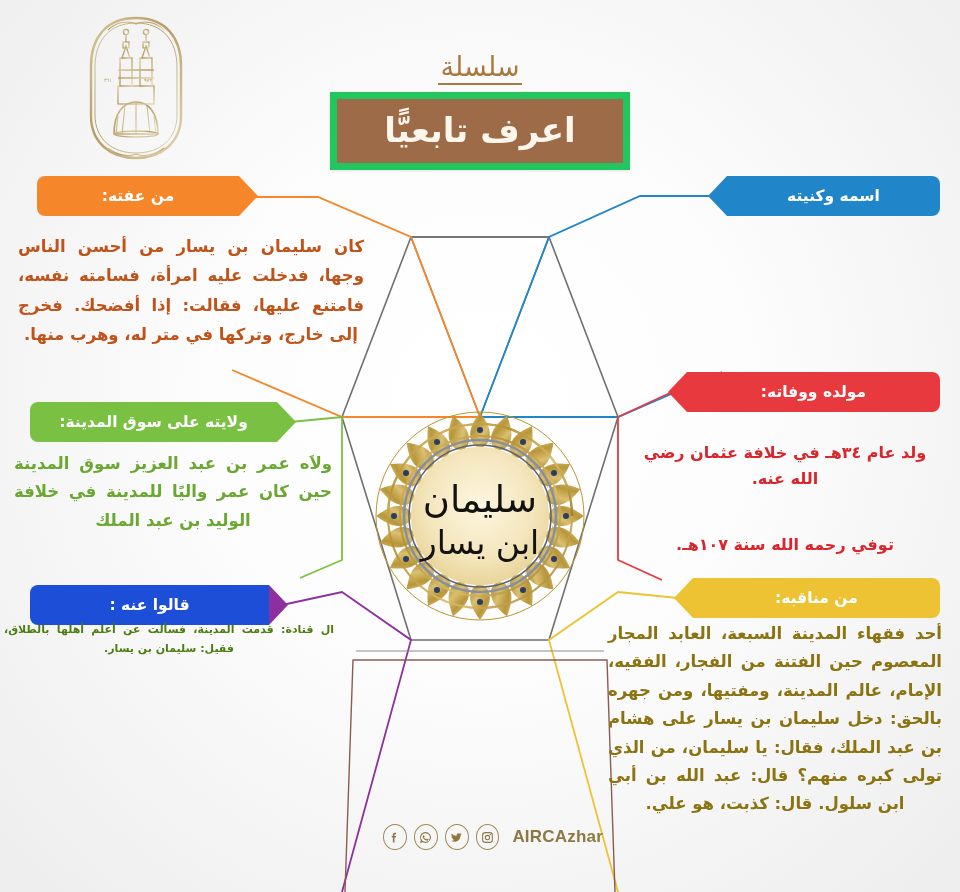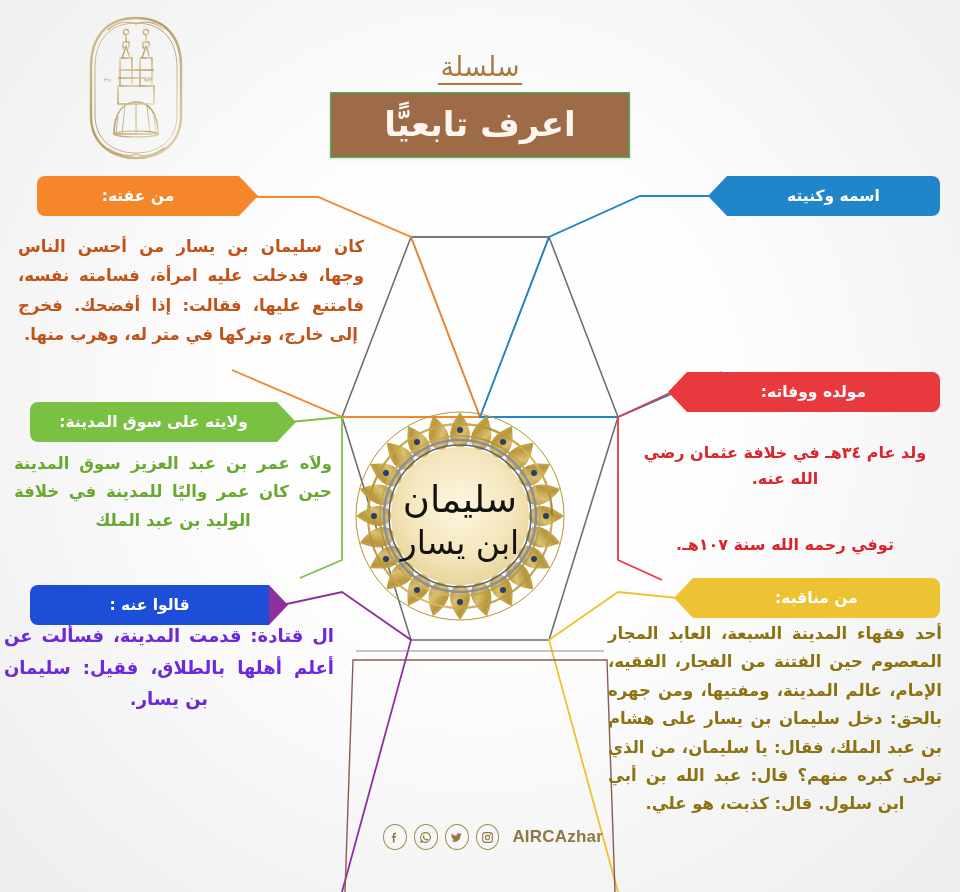--- a/index.html
+++ b/index.html
@@ -27,21 +27,21 @@
   
   .title-wrap{position:absolute;left:330px;top:52px;width:300px;text-align:center;}
   .title-small{
     font-size:27px;font-weight:normal;color:#a9793f;letter-spacing:0px;
     line-height:30px;text-shadow:0 1px 0 #fff;
     position:relative;display:inline-block;padding:0 6px 3px 6px;
   }
   .title-small:after{content:"";position:absolute;left:4px;right:4px;bottom:0;
     height:2px;background:#a9793f;}
   .title-box{
-    margin-top:7px;background:#9d6b48;border:1px solid #22c55e;
+    margin-top:7px;background:#9d6b48;border:7px solid #22c55e;
     box-shadow:0 1px 3px rgba(0,0,0,.12);
     padding:13px 8px 15px 8px;
     text-align:center;
   }
   .title-box span{
     display:block;color:#fdf6ec;font-size:34px;font-weight:bold;
     line-height:36px;letter-spacing:1px;
   }
 
   
@@ -58,21 +58,21 @@
   .bn-right{ border-radius:0 8px 8px 0; }
   .bn-right .tip{left:-19px;border-top:20px solid transparent;
     border-bottom:20px solid transparent;}
 
   
   .txt{position:absolute;font-weight:bold;line-height:1.62;}
   .txt p{margin:0 0 12px 0;}
   .txt p:last-child{margin-bottom:0;}
 
   
-  .medallion{position:absolute;left:352px;top:408px;width:216px;height:216px;}
+  .medallion{position:absolute;left:372px;top:408px;width:216px;height:216px;}
 
   
   .social{position:absolute;left:383px;top:820px;width:220px;height:34px;
     display:flex;align-items:center;gap:7px;direction:ltr;}
   .sic{width:24px;height:24px;border-radius:50%;border:1.6px solid #a08a54;
     display:flex;align-items:center;justify-content:center;color:#8e7844;}
   .shandle{font-size:17px;font-weight:bold;color:#8e7844;margin-left:6px;
     letter-spacing:.2px;font-family:"Liberation Sans",sans-serif;}
 </style>
 </head>
@@ -198,21 +198,21 @@
   </div>
 
   <div class="txt" style="left:18px;top:232px;width:346px;color:#c0531a;font-size:16.5px;text-align:justify;text-align-last:center;line-height:1.78;">
     <p>كان سليمان بن يسار من  أحسن الناس وجها، فدخلت عليه امرأة، فسامته نفسه، فامتنع عليها، فقالت: إذا أفضحك. فخرج إلى خارج، وتركها في متر له، وهرب منها.</p>
   </div>
 
   <div class="txt" style="left:14px;top:450px;width:318px;color:#6aa832;font-size:16.5px;text-align:justify;text-align-last:center;line-height:1.72;">
     <p>ولاَه عمر بن عبد العزيز سوق المدينة حين كان عمر واليًا للمدينة في خلافة الوليد بن عبد الملك</p>
   </div>
 
-  <div class="txt" style="left:4px;top:620px;width:330px;color:#6d28d9;font-size:18px;text-align:justify;text-align-last:center;line-height:1.75;">
+  <div class="txt" style="left:4px;top:620px;width:330px;color:#4d7c0f;font-size:11px;text-align:justify;text-align-last:center;line-height:1.75;">
     <p style="margin-bottom:36px;">ال قتادة: قدمت المدينة، فسألت عن أعلم أهلها بالطلاق، فقيل: سليمان بن يسار.</p>
   </div>
 
   <div class="medallion">
     <svg viewBox="0 0 216 216" width="216" height="216">
       <defs>
         <radialGradient id="discg" cx="50%" cy="42%" r="62%">
           <stop offset="0%" stop-color="#fdf6e0"></stop>
           <stop offset="62%" stop-color="#f4e6bd"></stop>
           <stop offset="100%" stop-color="#e6d193"></stop>

